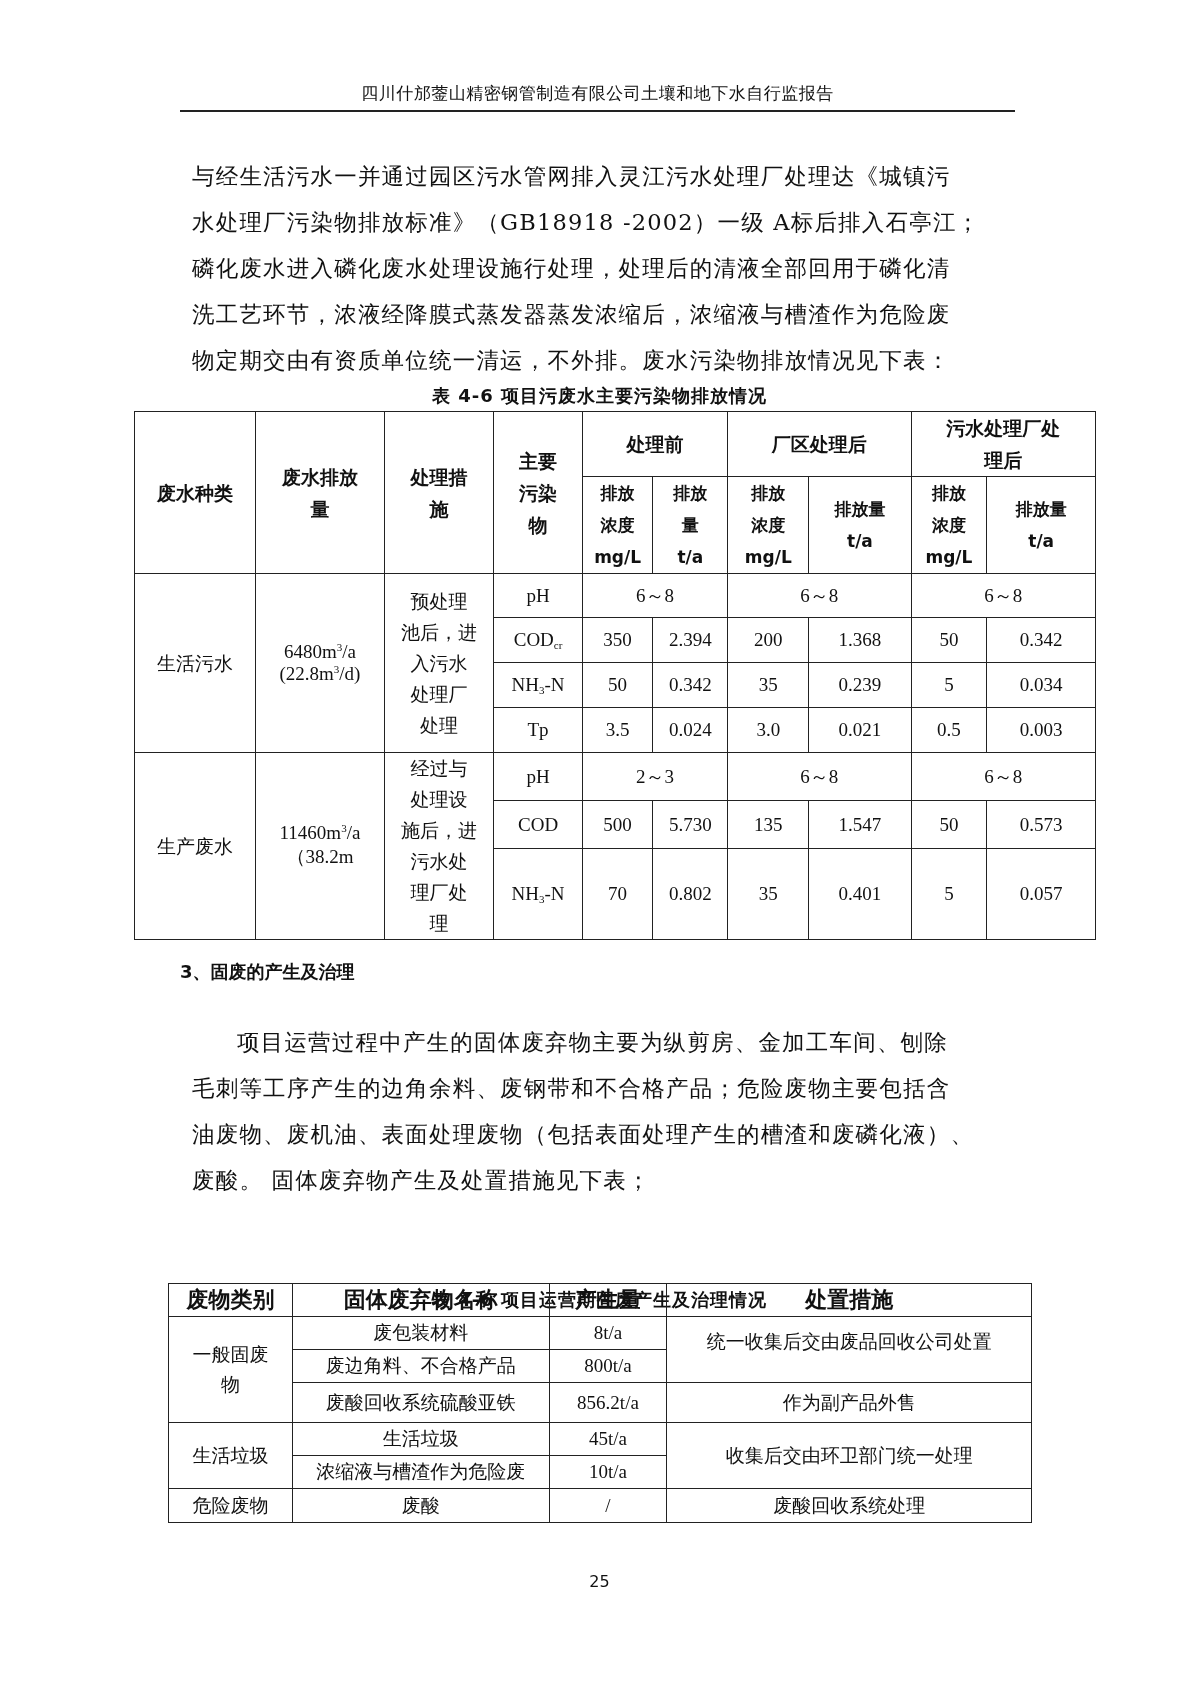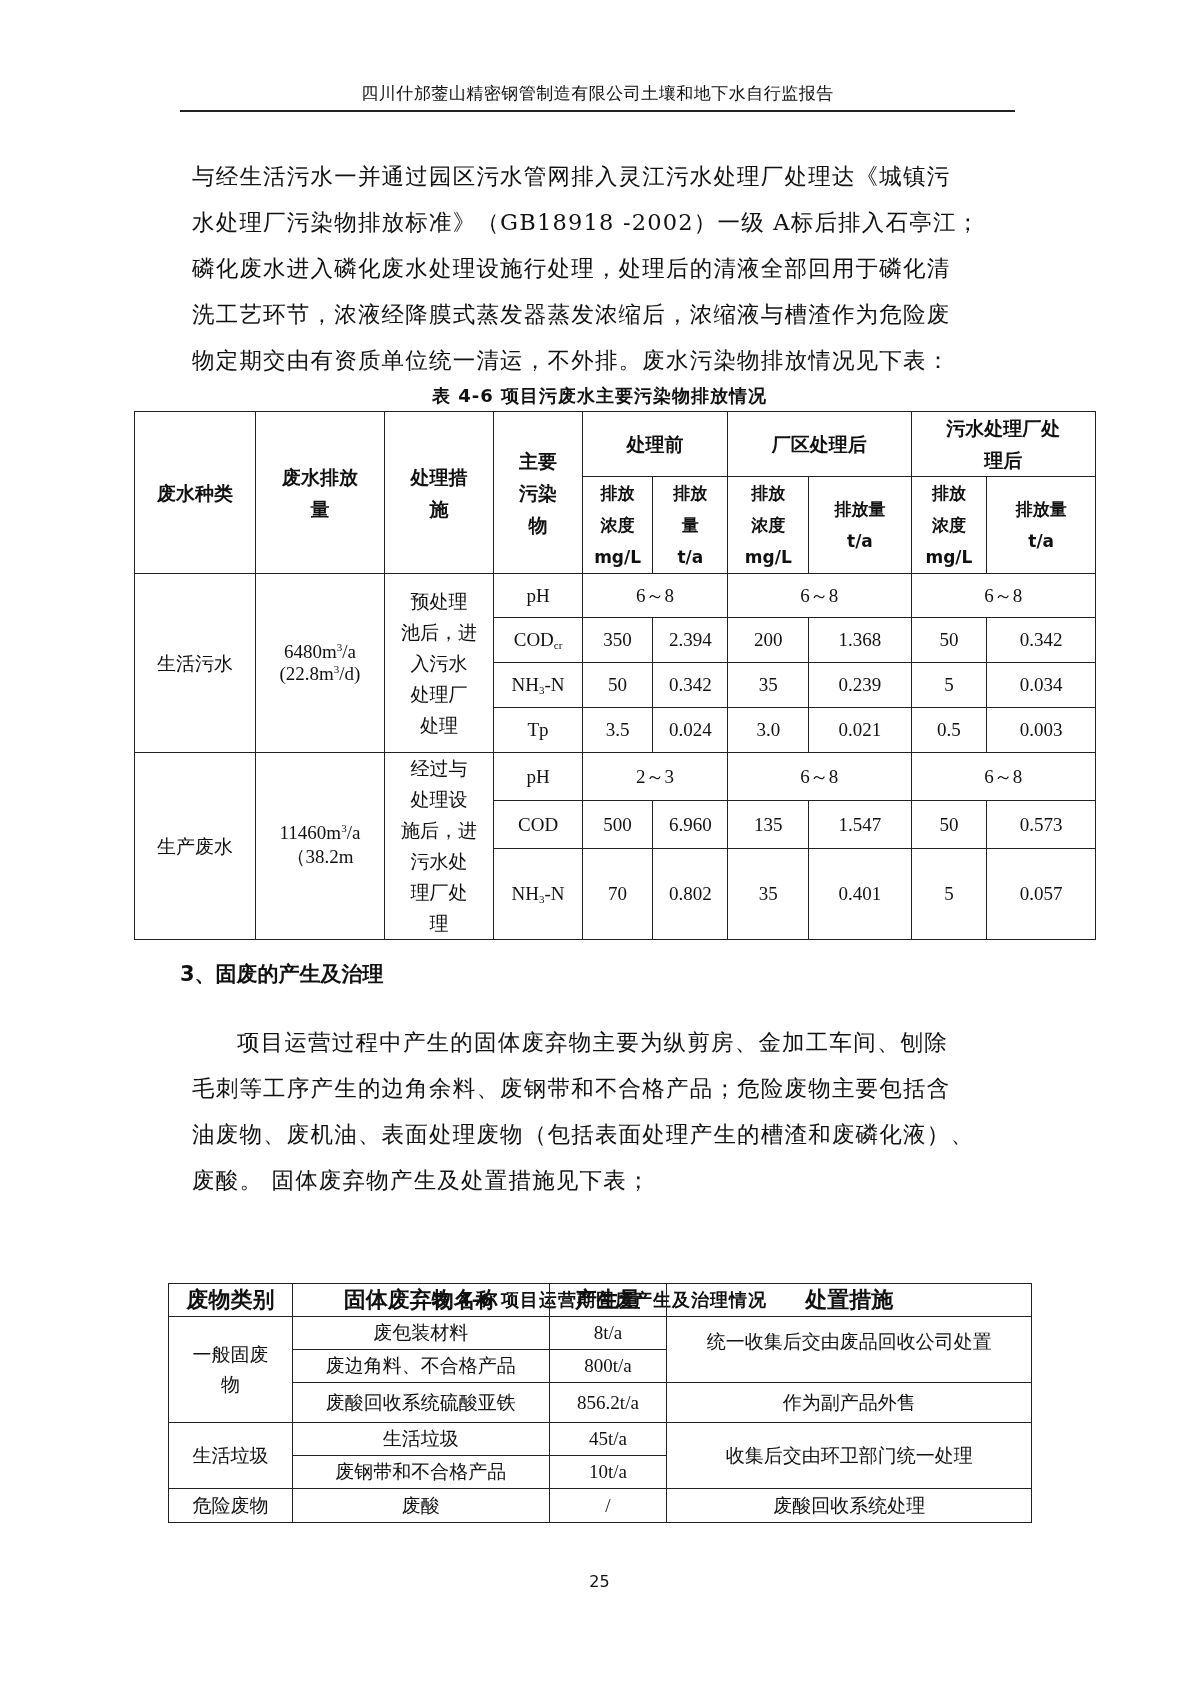--- a/index.html
+++ b/index.html
@@ -15,21 +15,21 @@
              font-size: 18px; font-family: "DejaVu Sans", "Liberation Sans", sans-serif; letter-spacing: 1px; }
   table { border-collapse: collapse; position: absolute; }
   td, th { border: 1.3px solid #222; text-align: center; vertical-align: middle; padding: 0; }
   #t1 { left: 134px; top: 411px; width: 962px; font-size: 19px; }
   #t1 th { font-weight: bold; font-family: "DejaVu Sans", "Liberation Sans", sans-serif; font-size: 19px; line-height: 32px; }
   #t1 th.small { font-size: 17px; }
   #t1 td { font-family: "Liberation Serif", "DejaVu Serif", serif; font-size: 19px; }
   #t1 td.cn { font-family: "DejaVu Serif", serif; font-size: 19px; line-height: 31px; }
   .sub { font-size: 11px; vertical-align: -3px; }
   .sup { font-size: 11px; vertical-align: 7px; }
-  .section { position: absolute; left: 180px; top: 960px; font-size: 21px; font-weight: bold;
+  .section { position: absolute; left: 180px; top: 960px; font-size: 18px; font-weight: bold;
              font-family: "DejaVu Sans", "Liberation Sans", sans-serif; }
   #t2 { left: 168px; top: 1283px; width: 864px; font-size: 19px; }
   #t2 th { font-weight: bold; font-family: "DejaVu Sans", "Liberation Sans", sans-serif; font-size: 22px; height: 32px; }
   #t2 td { font-family: Liberation Serif, serif; font-size: 19px; height: 32px; }
   .pagenum { position: absolute; left: 0; width: 1199px; top: 1572px; text-align: center;
              font-size: 16px; font-family: "DejaVu Sans", "Liberation Sans", sans-serif; }
 </style>
 </head>
 <body>
 
@@ -139,21 +139,21 @@
       <span>理</span>
     </td>
     <td>pH</td>
     <td colspan="2">2～3</td>
     <td colspan="2">6～8</td>
     <td colspan="2">6～8</td>
   </tr>
   <tr style="height:45px">
     <td>COD</td>
     <td>500</td>
-    <td>6.960</td>
+    <td>5.730</td>
     <td>135</td>
     <td>1.547</td>
     <td>50</td>
     <td>0.573</td>
   </tr>
   <tr style="height:85px">
     <td><span>NH</span><span class="sub">3</span><span>-N</span></td>
     <td>70</td>
     <td>0.802</td>
     <td>35</td>
@@ -204,21 +204,21 @@
     <td>856.2t/a</td>
     <td>作为副产品外售</td>
   </tr>
   <tr>
     <td rowspan="2">生活垃圾</td>
     <td>生活垃圾</td>
     <td>45t/a</td>
     <td rowspan="2">收集后交由环卫部门统一处理</td>
   </tr>
   <tr>
-    <td>废钢带和不合格产品</td>
+    <td>浓缩液与槽渣作为危险废</td>
     <td>10t/a</td>
   </tr>
   <tr style="height:34px">
     <td>危险废物</td>
     <td>废酸</td>
     <td>/</td>
     <td>废酸回收系统处理</td>
   </tr>
 </tbody>
   </table>

